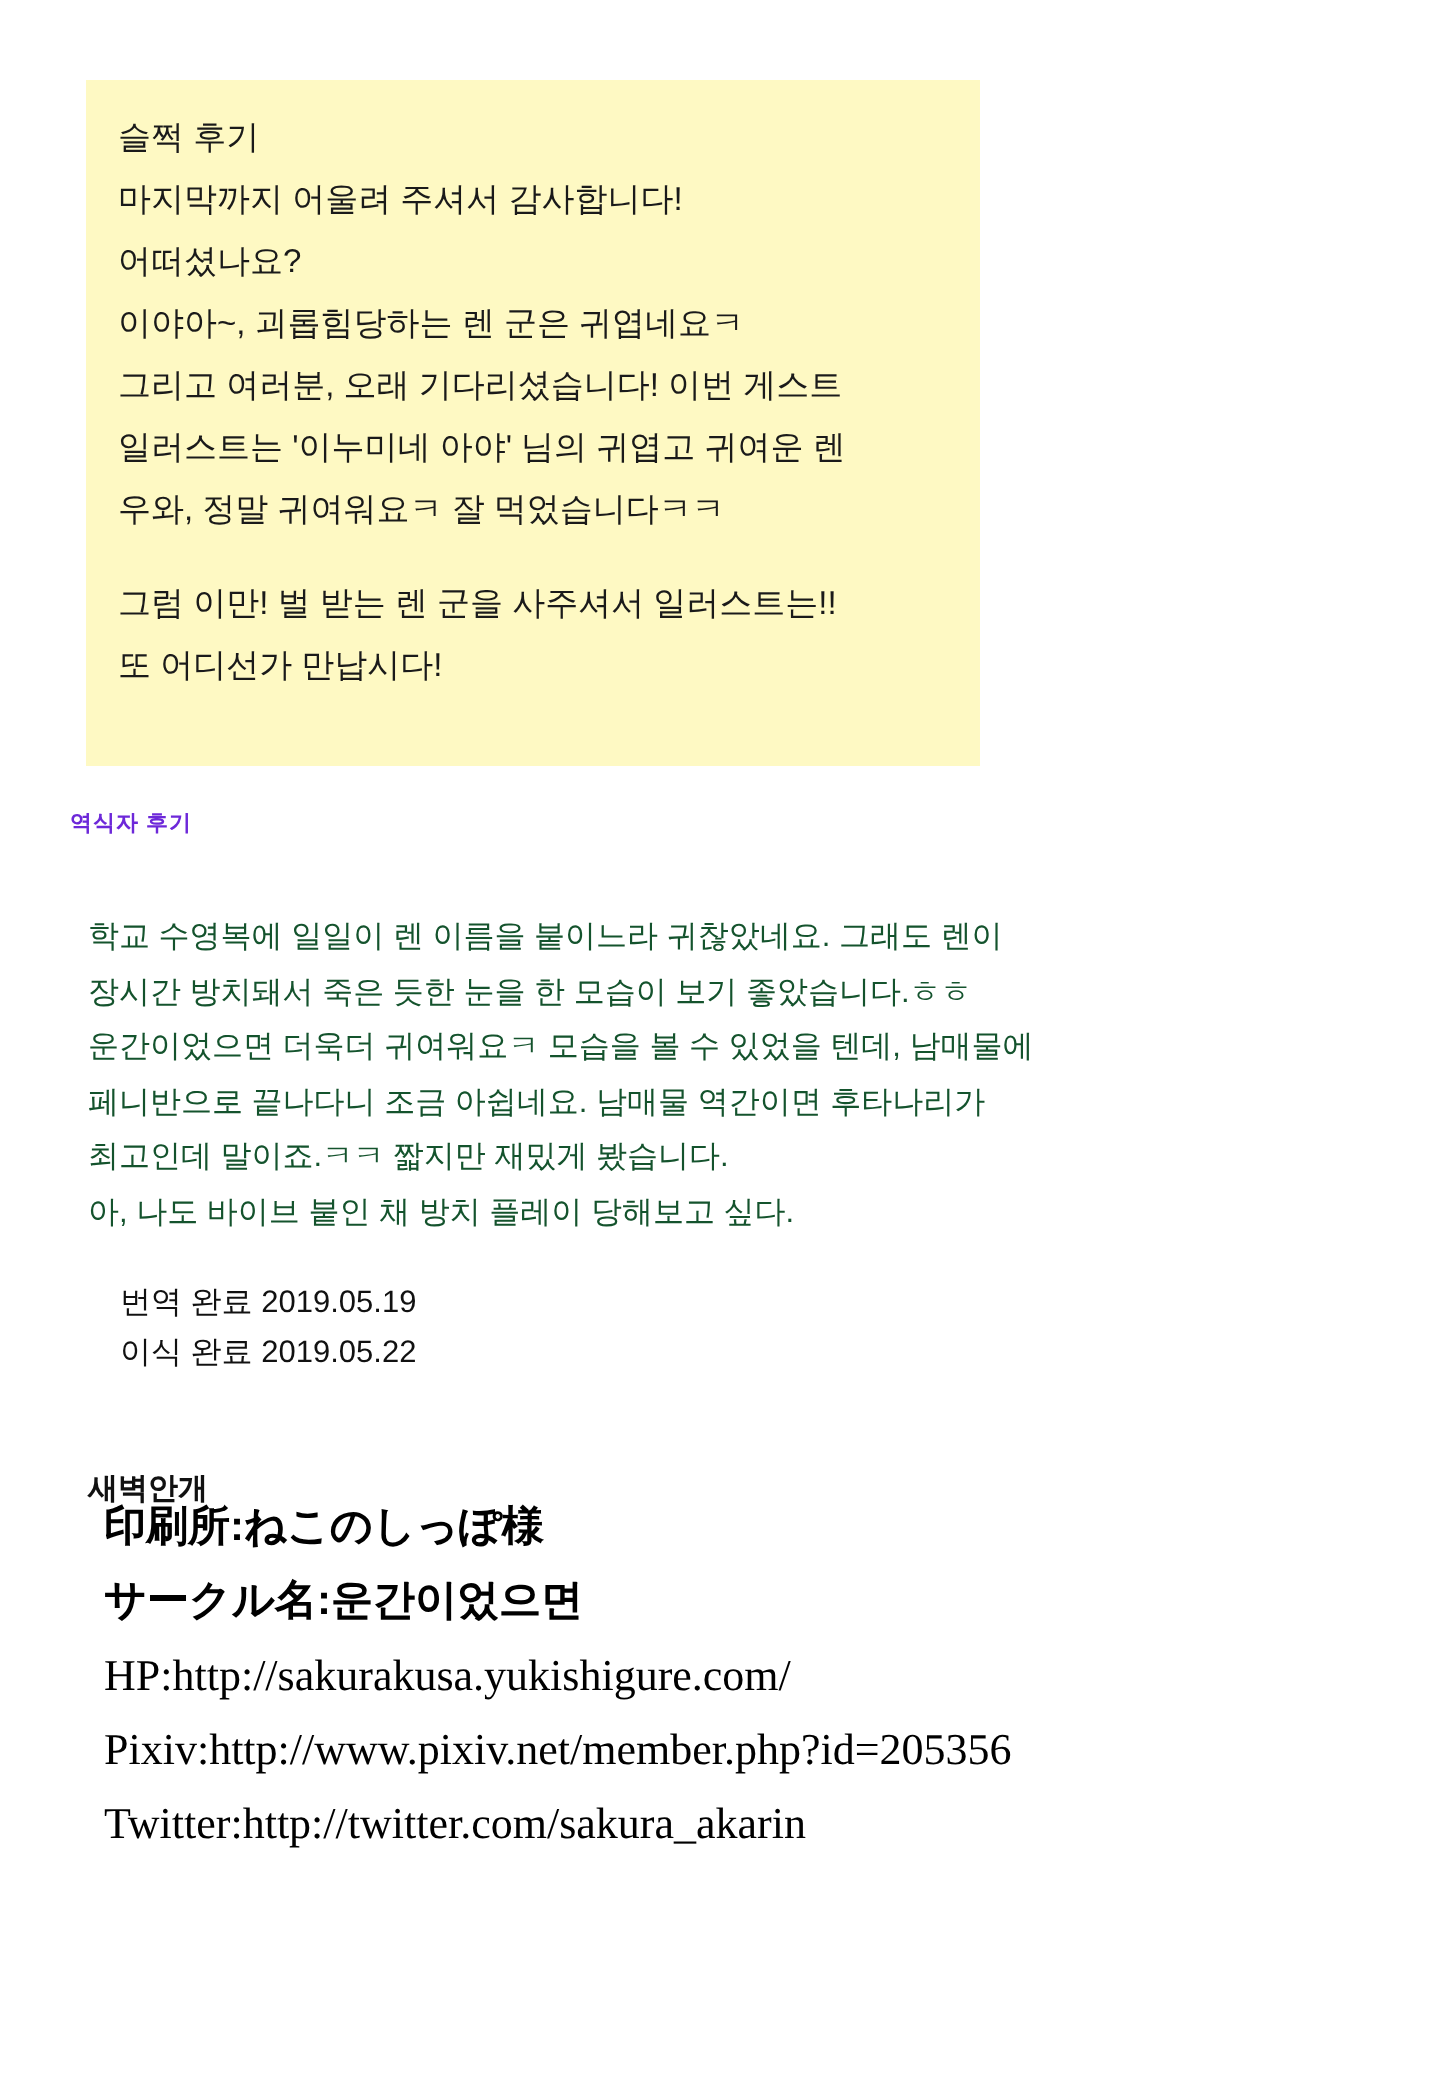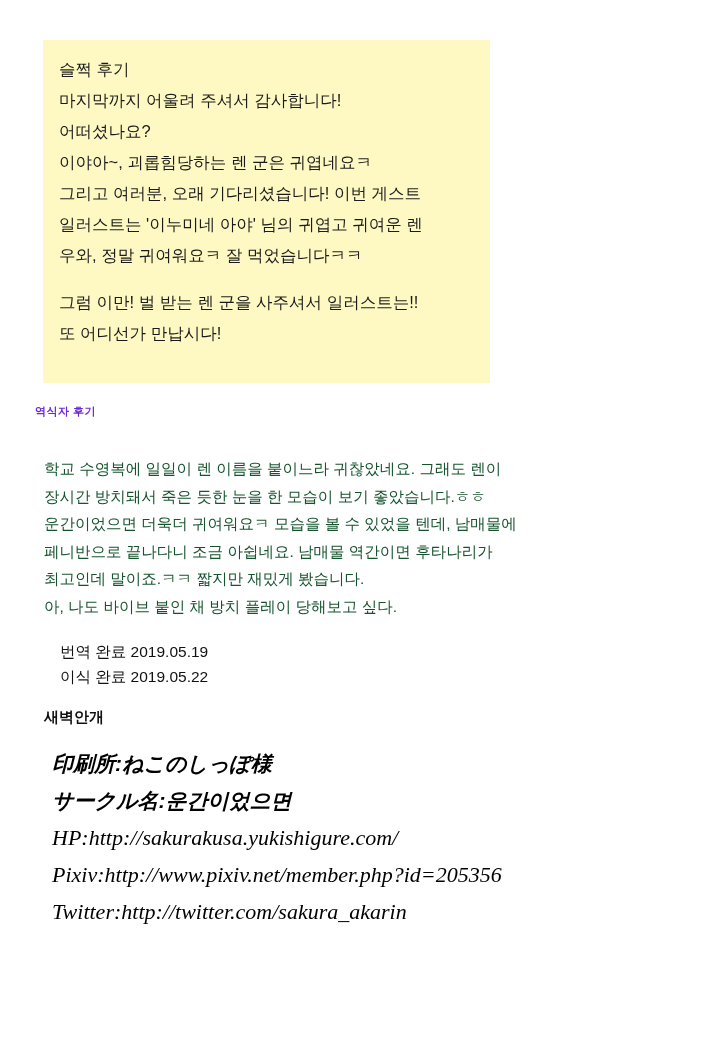--- a/index.html
+++ b/index.html
@@ -75,40 +75,39 @@
   .dates .line {
     font-size: 15.5px;
     line-height: 24.5px;
     color: #111;
     white-space: pre;
   }
 
   .nickname {
     position: absolute;
     left: 44px;
-    top: 708px;
+    top: 735px;
     font-size: 15px;
     font-weight: bold;
     color: #111;
   }
 
   
   .colophon {
     position: absolute;
     left: 52px;
     top: 745px;
     width: 650px;
   }
   .colophon .row {
     font-size: 22px;
     line-height: 37px;
     color: #000;
     white-space: pre;
     font-family: "Liberation Serif", serif;
-    font-style: italic;
   }
   .colophon .row.jp {
     font-weight: bold;
     font-family: "Liberation Sans", sans-serif;
     font-size: 21px;
   }
 </style>
 </head>
 <body>
 

